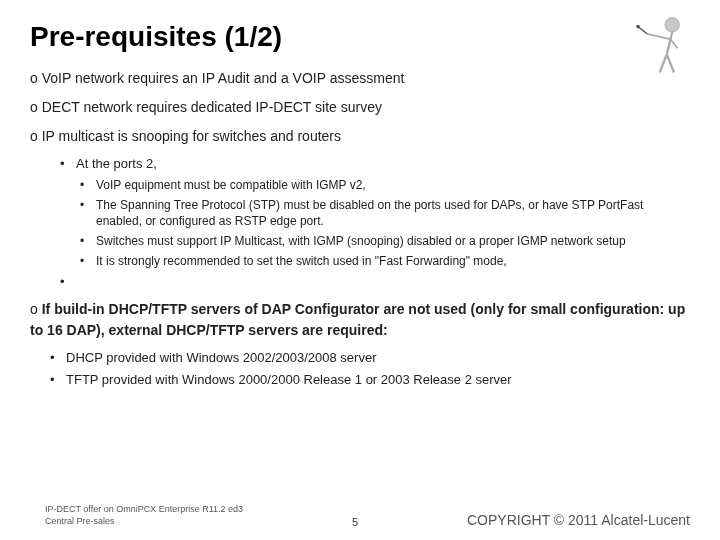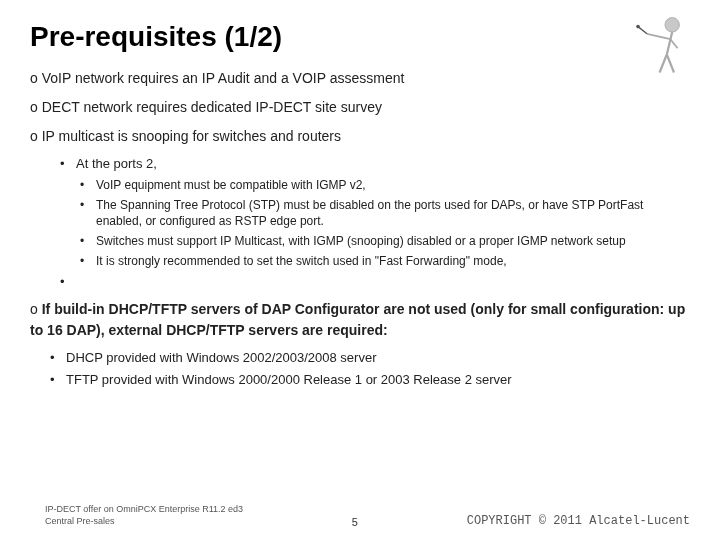--- a/index.html
+++ b/index.html
@@ -74,23 +74,22 @@
       color: #555;
     }
     .footer-left {
       line-height: 1.4;
     }
     .footer-center {
       font-size: 11px;
       color: #333;
     }
     .footer-right {
-      font-size: 12px;
+      font-size: 14px;
       color: #555;
-      font-family: Liberation Mono, monospace;
     }
     .figure {
       position: absolute;
       top: 14px;
       right: 28px;
       width: 72px;
       height: 72px;
     }
     .figure svg {
       width: 72px;

